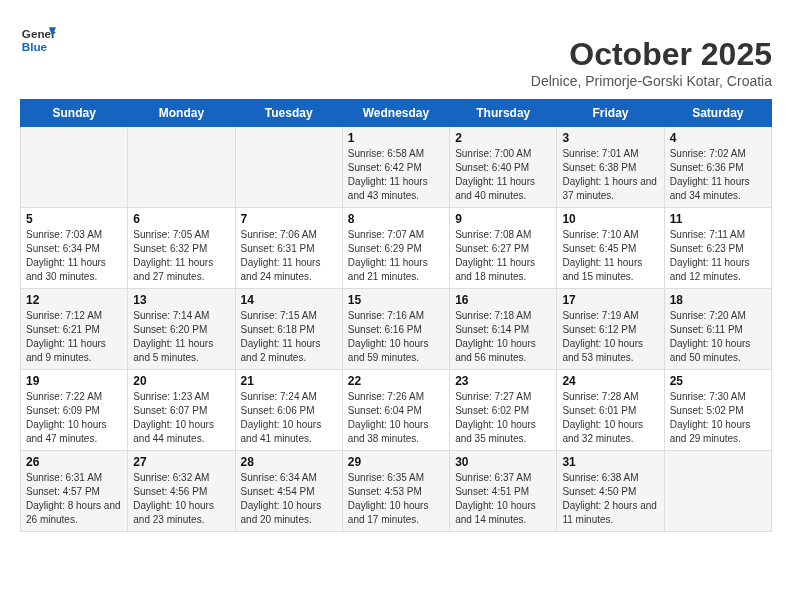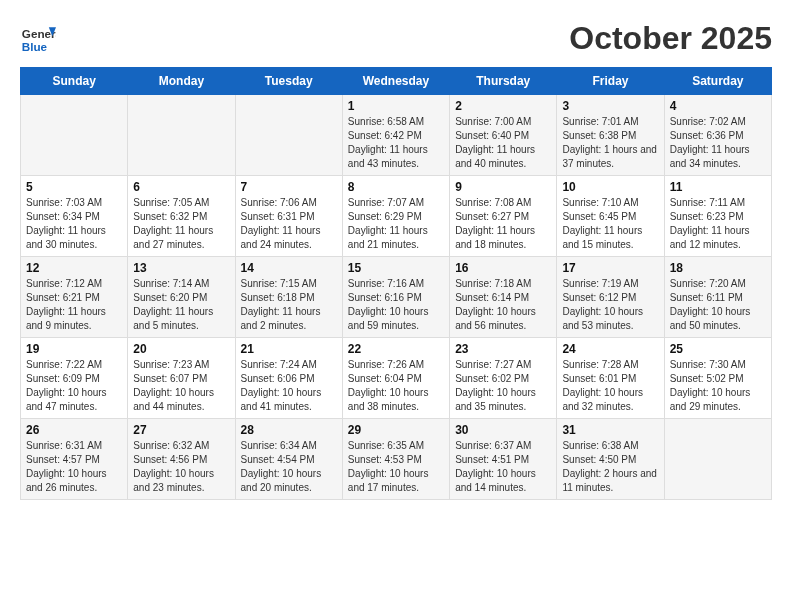--- a/index.html
+++ b/index.html
@@ -20,20 +20,21 @@
       display: flex;
       align-items: center;
     }
     .logo-icon {
       width: 36px;
       height: 36px;
       margin-right: 4px;
     }
     .title-block {
       text-align: right;
+      margin-top: 16px;
     }
     .month-title {
       font-size: 32px;
       font-weight: bold;
       color: #333;
     }
     .subtitle {
       font-size: 14px;
       color: #555;
     }
@@ -87,20 +88,21 @@
 <div class="header">
   <div class="logo">
     <svg class="logo-icon" viewBox="0 0 40 40">
       <text x="2" y="20" font-size="13" font-weight="bold" fill="#333">General</text>
       <text x="2" y="34" font-size="13" font-weight="bold" fill="#1565c0">Blue</text>
       <polygon points="32,8 40,8 36,18" fill="#1565c0"></polygon>
     </svg>
   </div>
   <div class="title-block">
     <div class="month-title">October 2025</div>
+    <div class="subtitle">Delnice, Primorje-Gorski Kotar, Croatia</div>
   </div>
 </div>
 
 <table>
   <thead>
     <tr>
     <th>Sunday</th>
         <th>Monday</th>
         <th>Tuesday</th>
         <th>Wednesday</th>
@@ -191,21 +193,21 @@
           <div class="day-info"><span>Sunrise: 7:20 AM</span><br><span>Sunset: 6:11 PM</span><br><span>Daylight: 10 hours and 50 minutes.</span></div>
         </td>
       </tr>
       <tr>
         <td>
           <div class="day-num">19</div>
           <div class="day-info"><span>Sunrise: 7:22 AM</span><br><span>Sunset: 6:09 PM</span><br><span>Daylight: 10 hours and 47 minutes.</span></div>
         </td>
         <td>
           <div class="day-num">20</div>
-          <div class="day-info"><span>Sunrise: 7:23 AM</span><br><span>Sunset: 6:07 PM</span><br><span>Daylight: 10 hours and 44 minutes.</span></div>
+          <div class="day-info"><span>Sunrise: 1:23 AM</span><br><span>Sunset: 6:07 PM</span><br><span>Daylight: 10 hours and 44 minutes.</span></div>
         </td>
         <td>
           <div class="day-num">21</div>
           <div class="day-info"><span>Sunrise: 7:24 AM</span><br><span>Sunset: 6:06 PM</span><br><span>Daylight: 10 hours and 41 minutes.</span></div>
         </td>
         <td>
           <div class="day-num">22</div>
           <div class="day-info"><span>Sunrise: 7:26 AM</span><br><span>Sunset: 6:04 PM</span><br><span>Daylight: 10 hours and 38 minutes.</span></div>
         </td>
         <td>
@@ -217,21 +219,21 @@
           <div class="day-info"><span>Sunrise: 7:28 AM</span><br><span>Sunset: 6:01 PM</span><br><span>Daylight: 10 hours and 32 minutes.</span></div>
         </td>
         <td>
           <div class="day-num">25</div>
           <div class="day-info"><span>Sunrise: 7:30 AM</span><br><span>Sunset: 5:02 PM</span><br><span>Daylight: 10 hours and 29 minutes.</span></div>
         </td>
       </tr>
       <tr>
         <td>
           <div class="day-num">26</div>
-          <div class="day-info"><span>Sunrise: 6:31 AM</span><br><span>Sunset: 4:57 PM</span><br><span>Daylight: 10 hours and 26 minutes.</span></div>
+          <div class="day-info"><span>Sunrise: 6:31 AM</span><br><span>Sunset: 4:57 PM</span><br><span>Daylight: 8 hours and 26 minutes.</span></div>
         </td>
         <td>
           <div class="day-num">27</div>
           <div class="day-info"><span>Sunrise: 6:32 AM</span><br><span>Sunset: 4:56 PM</span><br><span>Daylight: 10 hours and 23 minutes.</span></div>
         </td>
         <td>
           <div class="day-num">28</div>
           <div class="day-info"><span>Sunrise: 6:34 AM</span><br><span>Sunset: 4:54 PM</span><br><span>Daylight: 10 hours and 20 minutes.</span></div>
         </td>
         <td>

